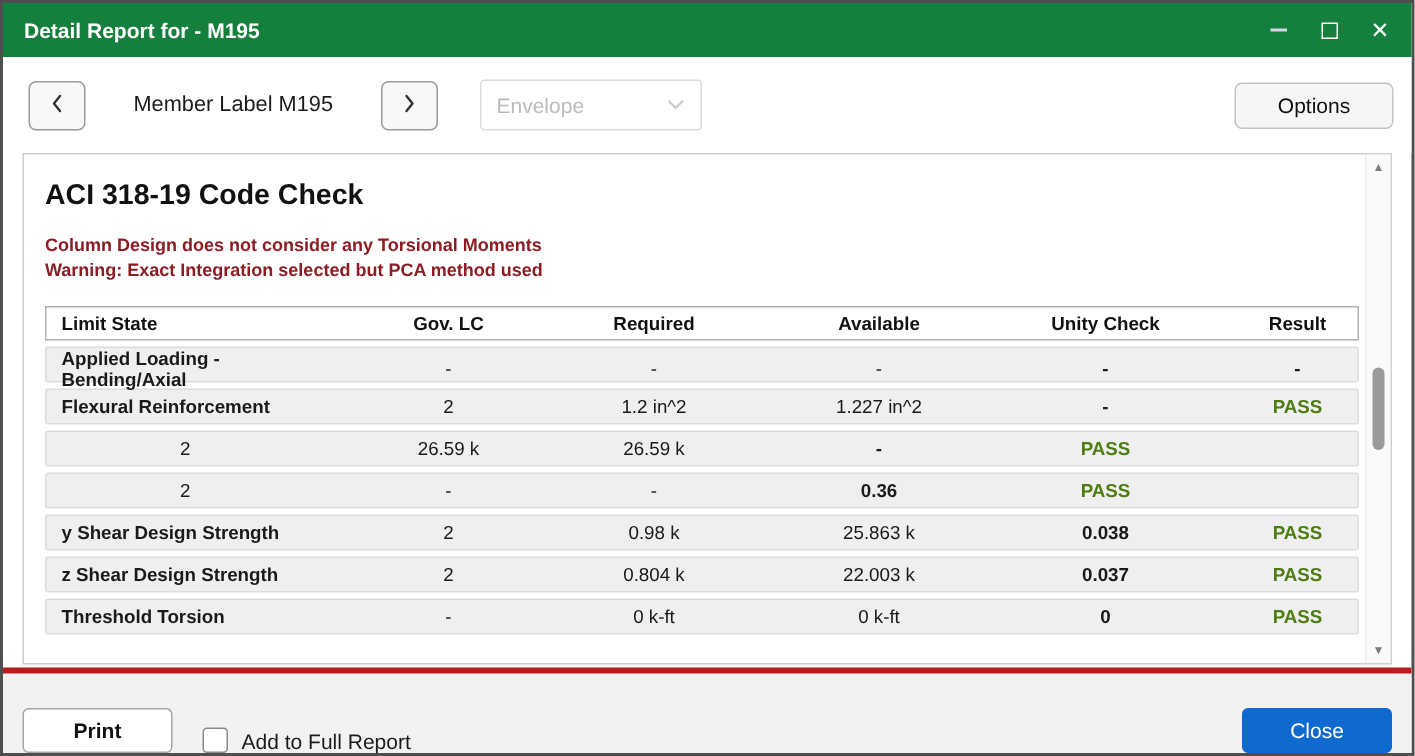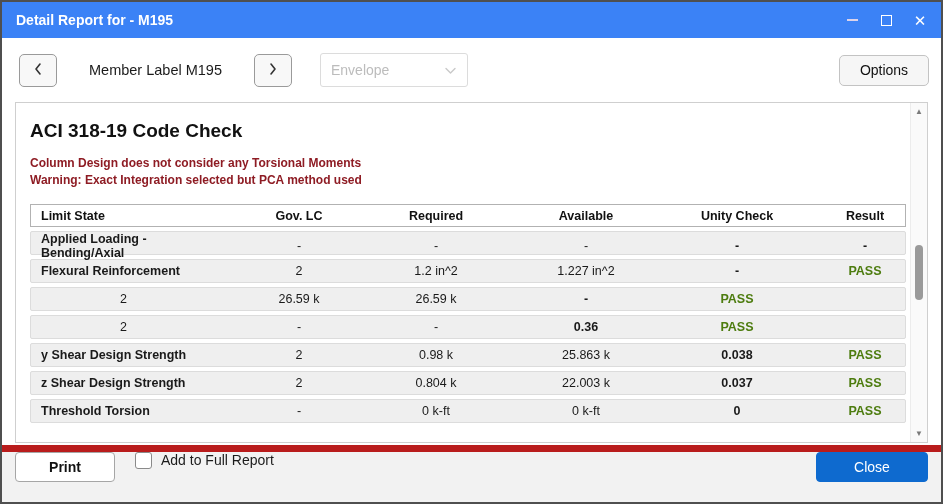--- a/index.html
+++ b/index.html
@@ -10,21 +10,21 @@
     width: 943px; height: 504px;
     border: 2px solid #4f4f4f;
     background: #ffffff;
     display: flex; flex-direction: column;
     position: relative;
   }
 
   
   .titlebar {
     height: 36px; flex: 0 0 36px;
-    background: #3b82f6;
+    background: #15803d;
     display: flex; align-items: center;
     padding: 0 8px 0 14px;
   }
   .titlebar .title {
     color: #ffffff; font-size: 14px; font-weight: bold;
     flex: 1 1 auto;
   }
   .win-controls { display: flex; align-items: center; gap: 8px; }
   .win-btn {
     width: 26px; height: 26px;
@@ -58,21 +58,21 @@
     margin-left: 28px;
     width: 148px; height: 34px;
     border: 1px solid #dcdcdc; border-radius: 3px;
     display: flex; align-items: center;
     padding: 0 10px;
     background: #ffffff;
   }
   .dropdown .dd-text { flex: 1 1 auto; font-size: 14px; color: #bcbcbc; }
   .toolbar-spacer { flex: 1 1 auto; }
   .options-btn {
-    width: 90px; height: 31px;
+    width: 106px; height: 31px;
     background: #f6f6f6;
     border: 1px solid #c3c3c3; border-radius: 5px;
     font-family: "Liberation Sans", sans-serif;
     font-size: 14px; color: #111111;
     cursor: pointer;
   }
 
   
   .content-panel {
     margin: 0 13px;
@@ -139,44 +139,44 @@
     position: absolute; left: 4px; width: 8px;
     top: 42%; height: 55px;
     background: #9a9a9a; border-radius: 4px;
     cursor: pointer;
   }
 
   
   .footer {
     flex: 1 1 auto;
     background: #f2f2f2;
-    border-top: 7px solid #b91c1c;
+    border-top: 4px solid #b91c1c;
     margin-top: 2px;
-    display: flex; align-items: flex-start;
+    display: flex; align-items: flex-end;
     padding: 0 13px;
   }
   .print-btn {
     width: 100px; height: 30px;
     background: #ffffff;
     border: 1px solid #a6a6a6; border-radius: 4px;
     font-family: "Liberation Sans", sans-serif;
     font-size: 14px; font-weight: 600; color: #111111;
     cursor: pointer;
   }
   .checkbox {
     margin-left: 20px;
     width: 17px; height: 17px;
     background: #ffffff;
     border: 1.5px solid #8a8a8a; border-radius: 3px;
     cursor: pointer;
   }
   .checkbox-label { margin-left: 9px; font-size: 14px; color: #1b1b1b; cursor: pointer; }
   .footer-spacer { flex: 1 1 auto; }
   .close-btn {
-    width: 112px; height: 30px;
+    width: 100px; height: 30px;
     background: #0e6acf;
     border: 1px solid #0e6acf; border-radius: 4px;
     font-family: "Liberation Sans", sans-serif;
     font-size: 14px; color: #ffffff;
     cursor: pointer;
   }
 </style>
 </head>
 <body>
 

